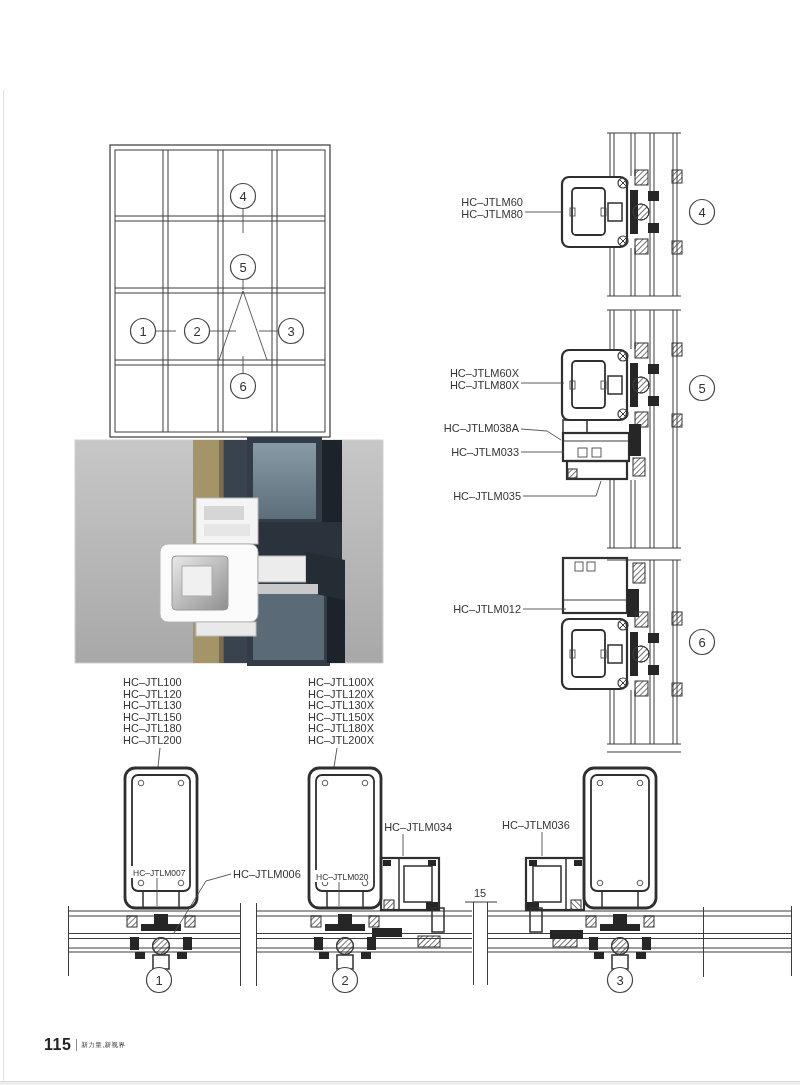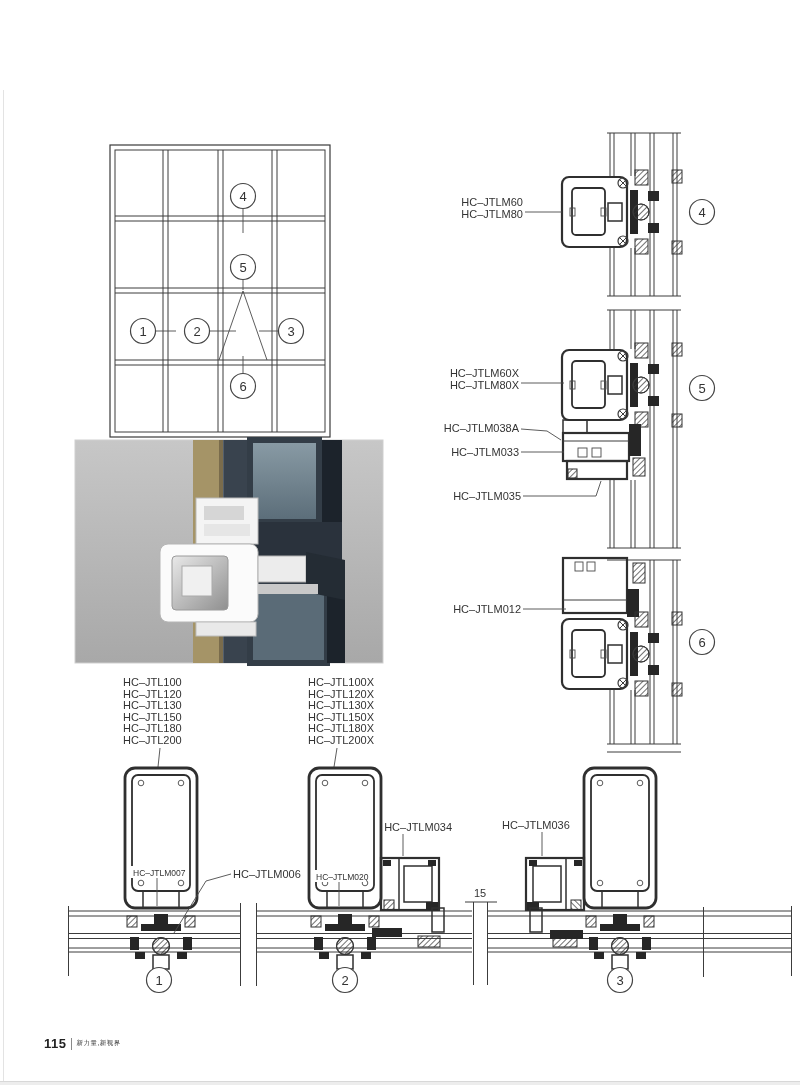--- a/index.html
+++ b/index.html
@@ -18,21 +18,21 @@
   .lbl {font-size:11px;fill:#333;}
   .lbls{font-size:8.5px;fill:#333;}
   .cnum{font-size:13px;fill:#333;text-anchor:middle;}
   .dim {font-size:11px;fill:#333;text-anchor:middle;}
   .halo{fill:#fff;}
   
   .edge-left{position:absolute;left:0;top:90px;width:3px;height:995px;background:#fff;border-right:1px solid #e3e3e3;}
   .edge-bottom{position:absolute;left:0;top:1081px;width:800px;height:4px;background:#ededed;border-top:1px solid #d8d8d8;}
   
   .footer{position:absolute;left:44px;top:1036px;display:flex;align-items:center;color:#222;}
-  .footer .num{font-size:13px;font-weight:bold;letter-spacing:.5px;}
+  .footer .num{font-size:16px;font-weight:bold;letter-spacing:.5px;}
   .footer .sep{width:1px;height:12px;background:#8a8a8a;margin:0 4px 0 5px;}
   .footer .slogan{font-size:6.5px;color:#333;letter-spacing:.5px;white-space:nowrap;}
 </style>
 </head>
 <body>
 
 <svg id="drawing" width="800" height="1085" viewBox="0 0 800 1085">
   <defs>
     <pattern id="hatch" width="4" height="4" patternUnits="userSpaceOnUse" patternTransform="rotate(45)">
       <line x1="0" y1="0" x2="0" y2="4" stroke="#333" stroke-width="1.4"></line>

